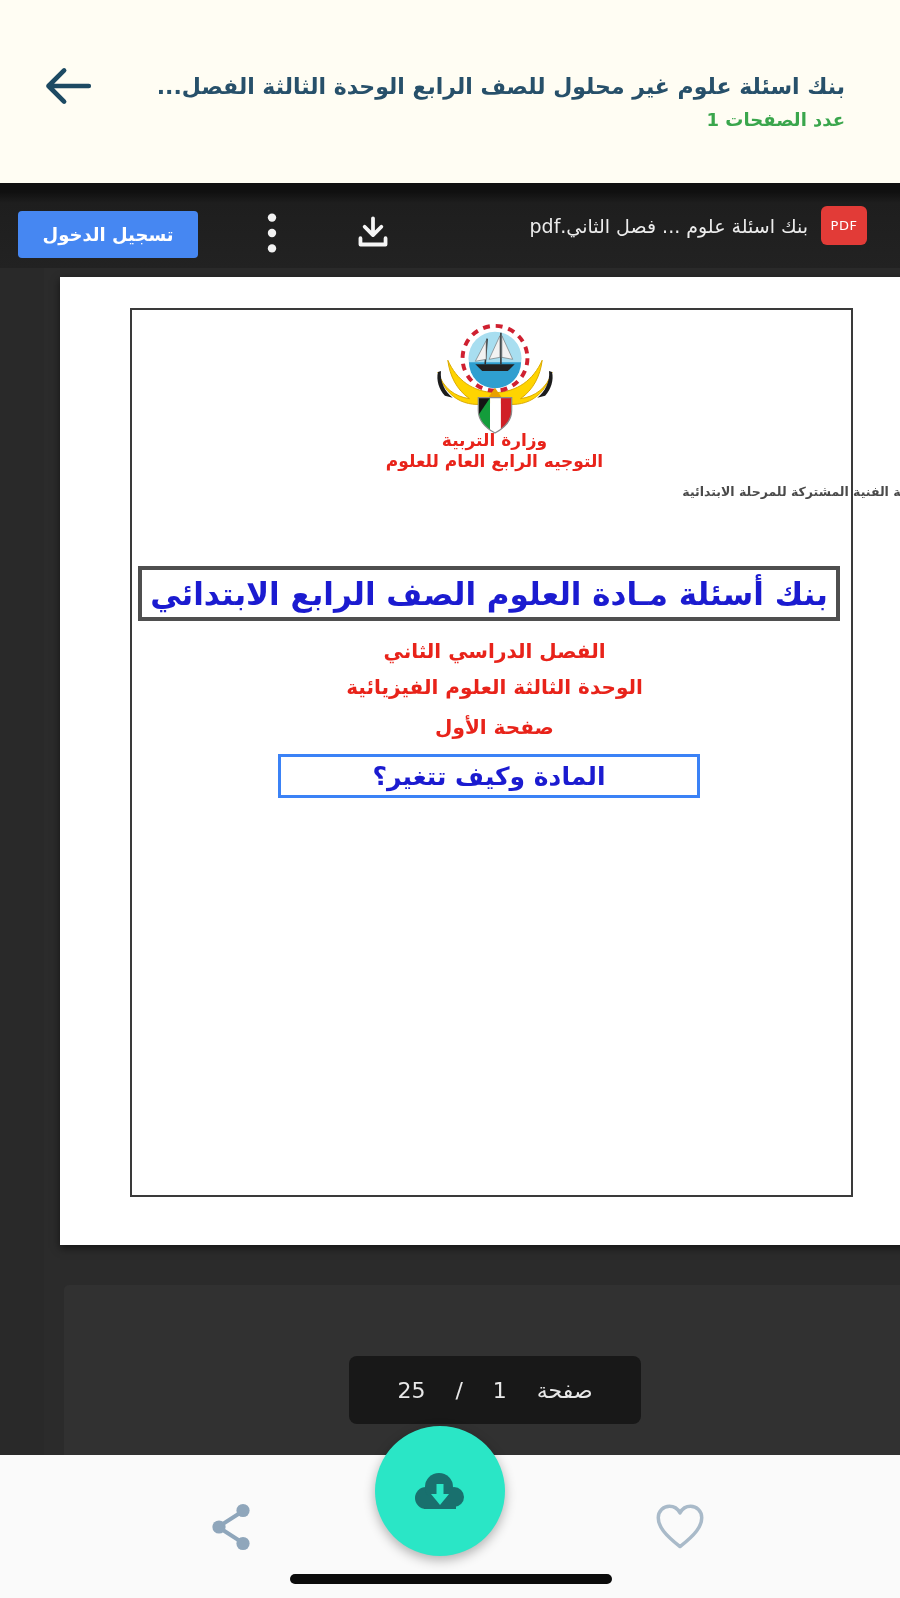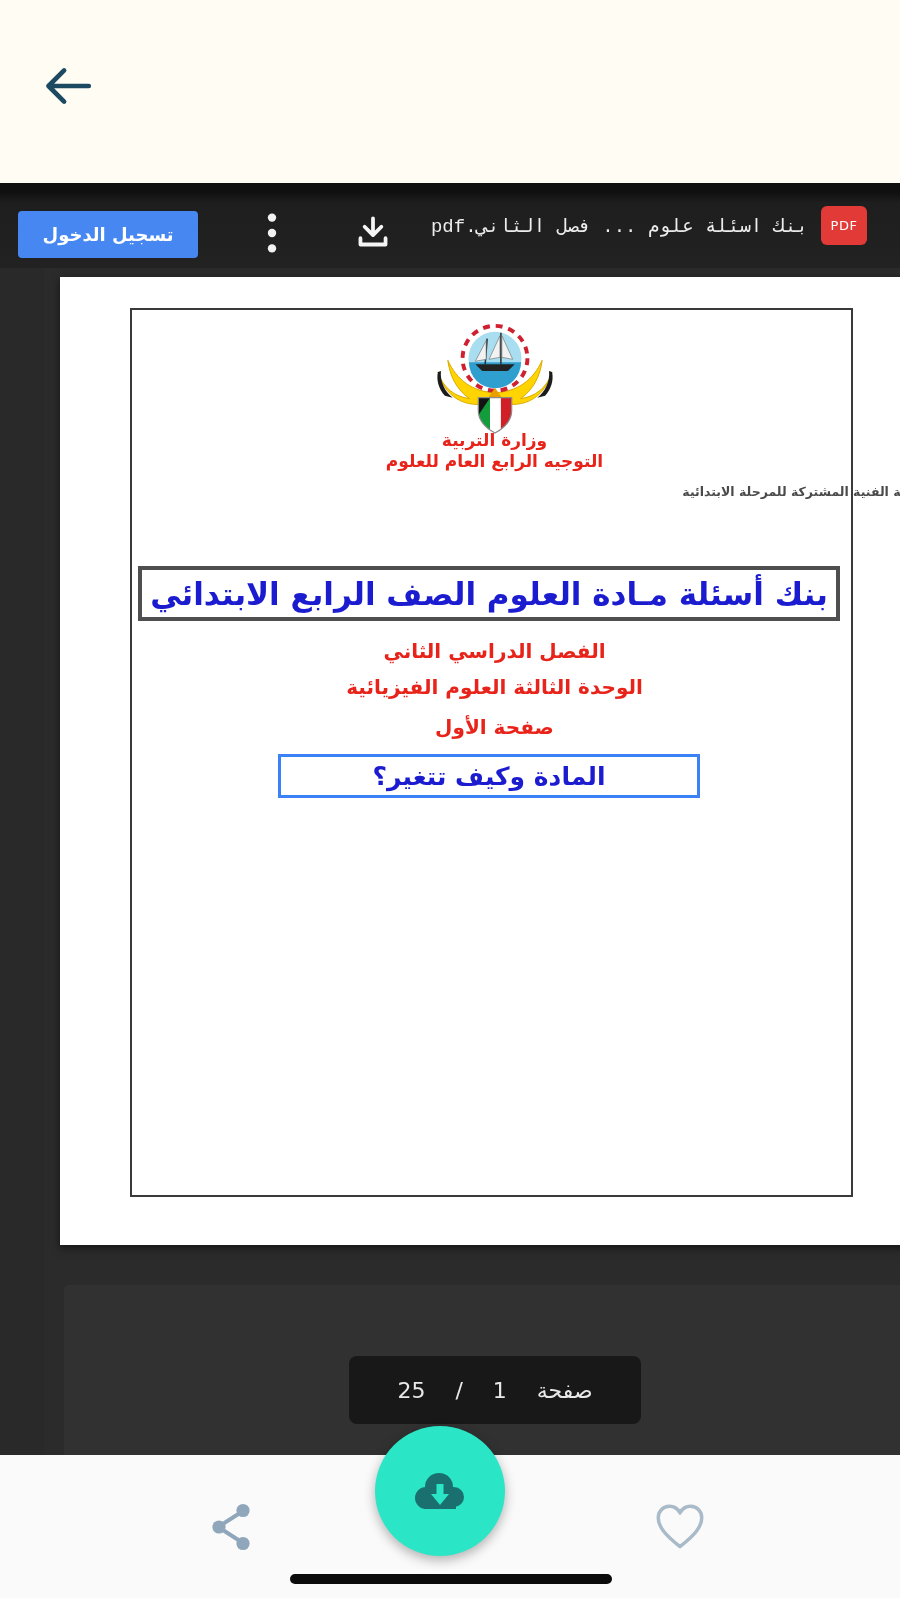--- a/index.html
+++ b/index.html
@@ -15,21 +15,21 @@
 
   
   .toolbar{position:absolute;left:0;top:183px;width:900px;height:85px;
            background:linear-gradient(180deg,#101010 0px,#101010 9px,#1e1e1e 20px,#222 100%);}
   .login-btn{position:absolute;left:18px;top:28px;width:180px;height:47px;background:#4687f2;
              border:none;border-radius:4px;color:#fff;font-size:18px;font-weight:bold;
              font-family:"DejaVu Sans",sans-serif;cursor:pointer;direction:rtl;}
   .dots-btn{position:absolute;left:252px;top:28px;width:40px;height:47px;background:none;border:none;cursor:pointer;}
   .dl-btn{position:absolute;left:344px;top:26px;width:52px;height:50px;background:none;border:none;cursor:pointer;}
   .file-name{position:absolute;right:92px;top:0;height:85px;display:flex;align-items:center;
-             color:#ececec;font-size:19px;direction:rtl;white-space:nowrap;font-family:Liberation Mono, monospace;}
+             color:#ececec;font-size:19px;direction:rtl;white-space:nowrap;}
   .pdf-badge{position:absolute;right:33px;top:23px;width:46px;height:39px;background:#e23b37;border-radius:6px;
              color:#fff;font-size:13px;font-weight:normal;display:flex;align-items:center;justify-content:center;
              letter-spacing:.5px;}
 
   
   .viewer{position:absolute;left:0;top:268px;width:900px;height:1187px;background:#2b2b2b;margin-left:44px;}
   .page{position:absolute;left:16px;top:9px;width:869px;height:968px;background:#fff;
         box-shadow:0 3px 8px rgba(0,0,0,.55);}
   .frame{position:absolute;left:70px;top:31px;width:719px;height:885px;border:2px solid #3a3a3a;}
   .logo{position:absolute;left:0;top:42px;width:100%;display:flex;justify-content:center;}
@@ -66,20 +66,24 @@
 <div class="screen">
 
   <header class="app-header">
     <button class="back-btn">
       <span>
         <svg width="52" height="44" viewBox="0 0 40 32">
           <path d="M17 4 L5 16 L17 28 M5 16 H36" stroke="#1d4a63" stroke-width="3.6" fill="none" stroke-linecap="round" stroke-linejoin="round"></path>
         </svg>
       </span>
     </button>
+    <div class="hdr-text">
+      <div class="hdr-title">بنك اسئلة علوم غير محلول للصف الرابع الوحدة الثالثة الفصل...</div>
+      <div class="hdr-pages">عدد الصفحات 1</div>
+    </div>
   </header>
 
   <div class="toolbar">
     <button class="login-btn">تسجيل الدخول</button>
     <button class="dots-btn">
       <span>
         <svg width="18" height="42" viewBox="0 0 12 30">
           <circle cx="6" cy="4" r="3" fill="#f2f2f2"></circle>
           <circle cx="6" cy="15" r="3" fill="#f2f2f2"></circle>
           <circle cx="6" cy="26" r="3" fill="#f2f2f2"></circle>

